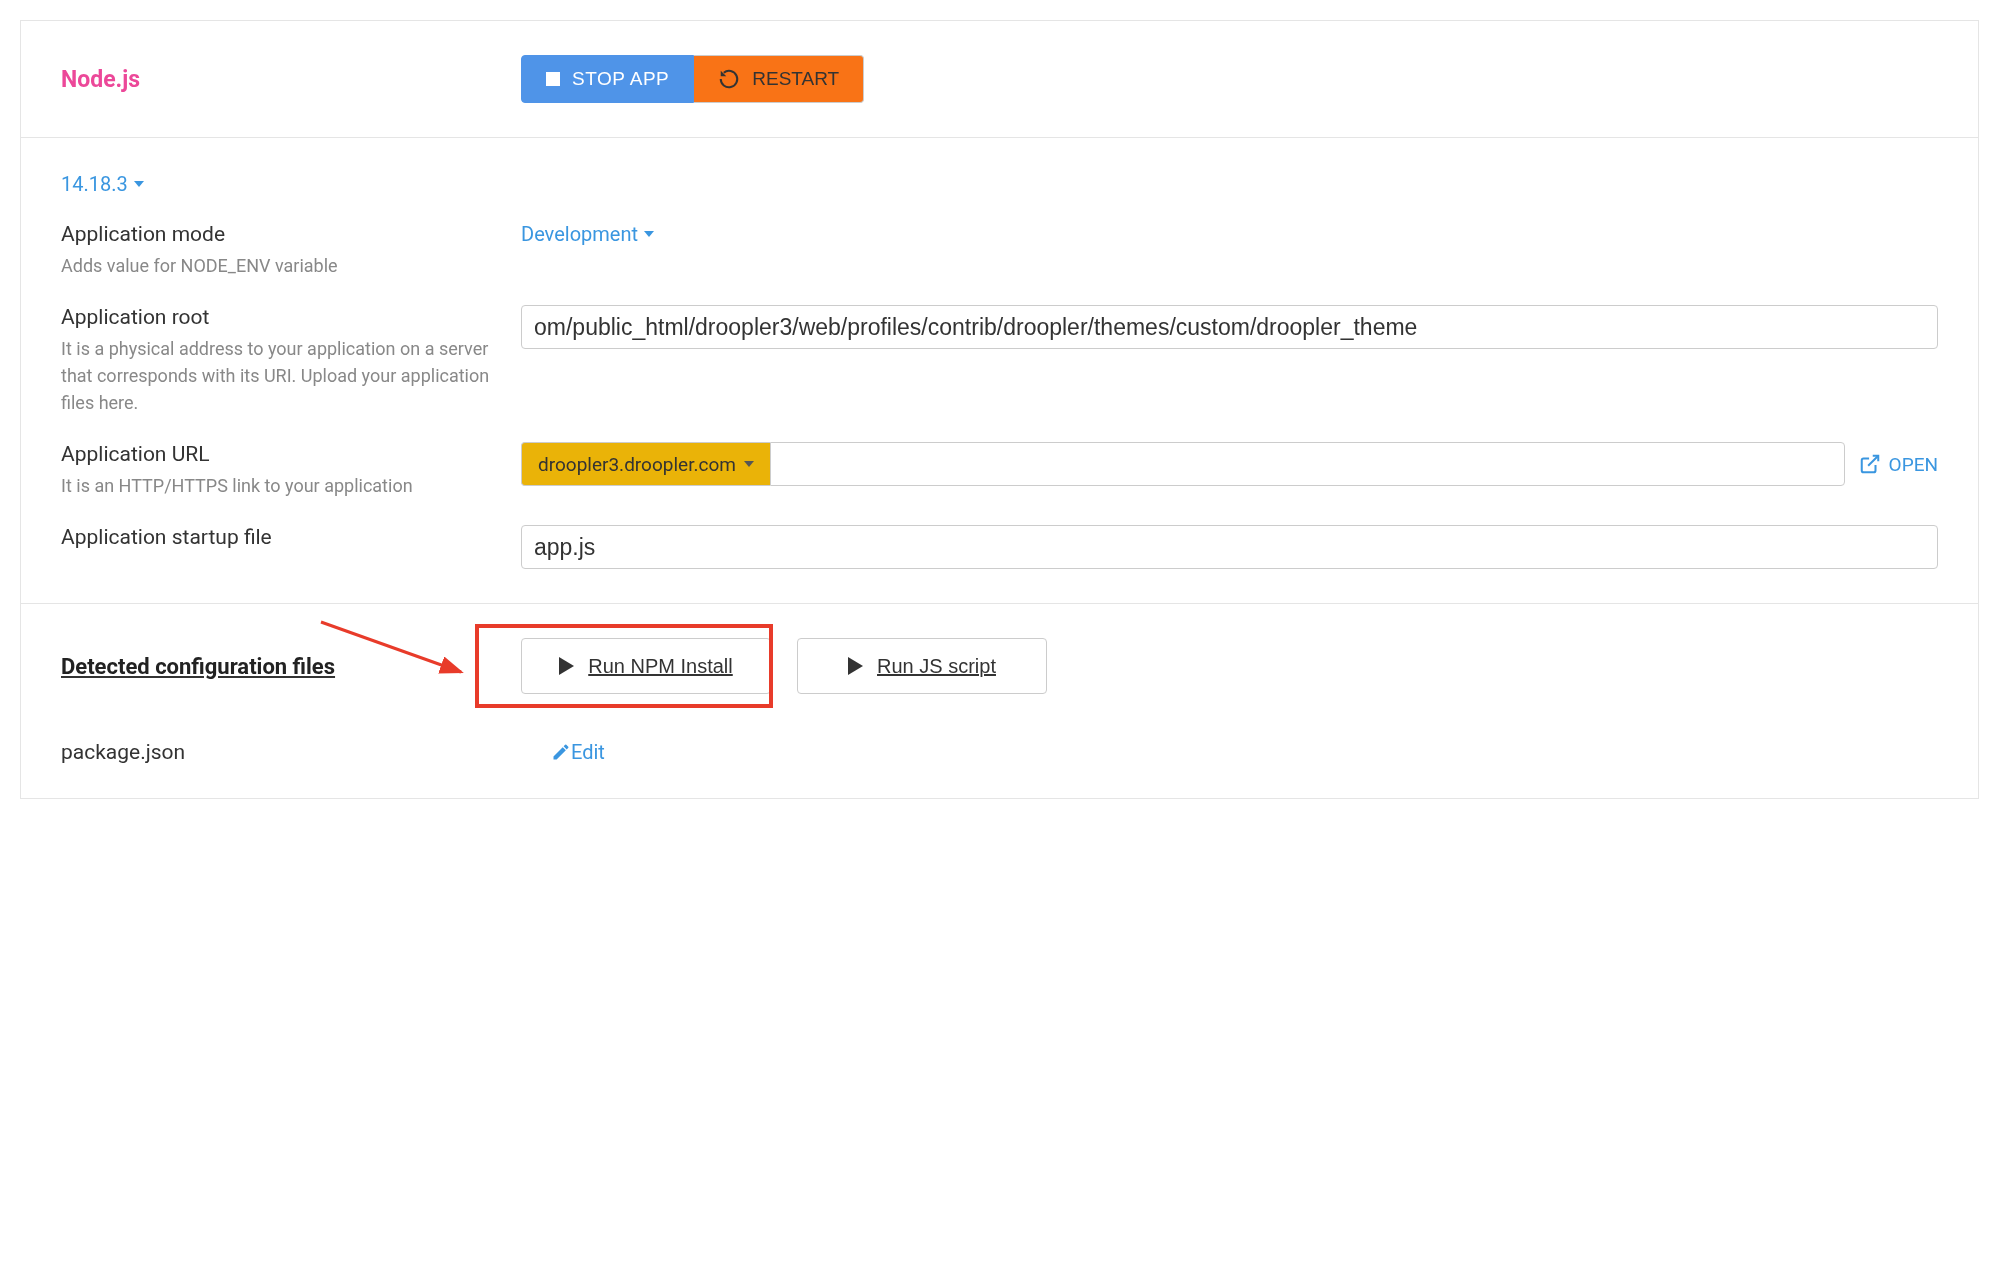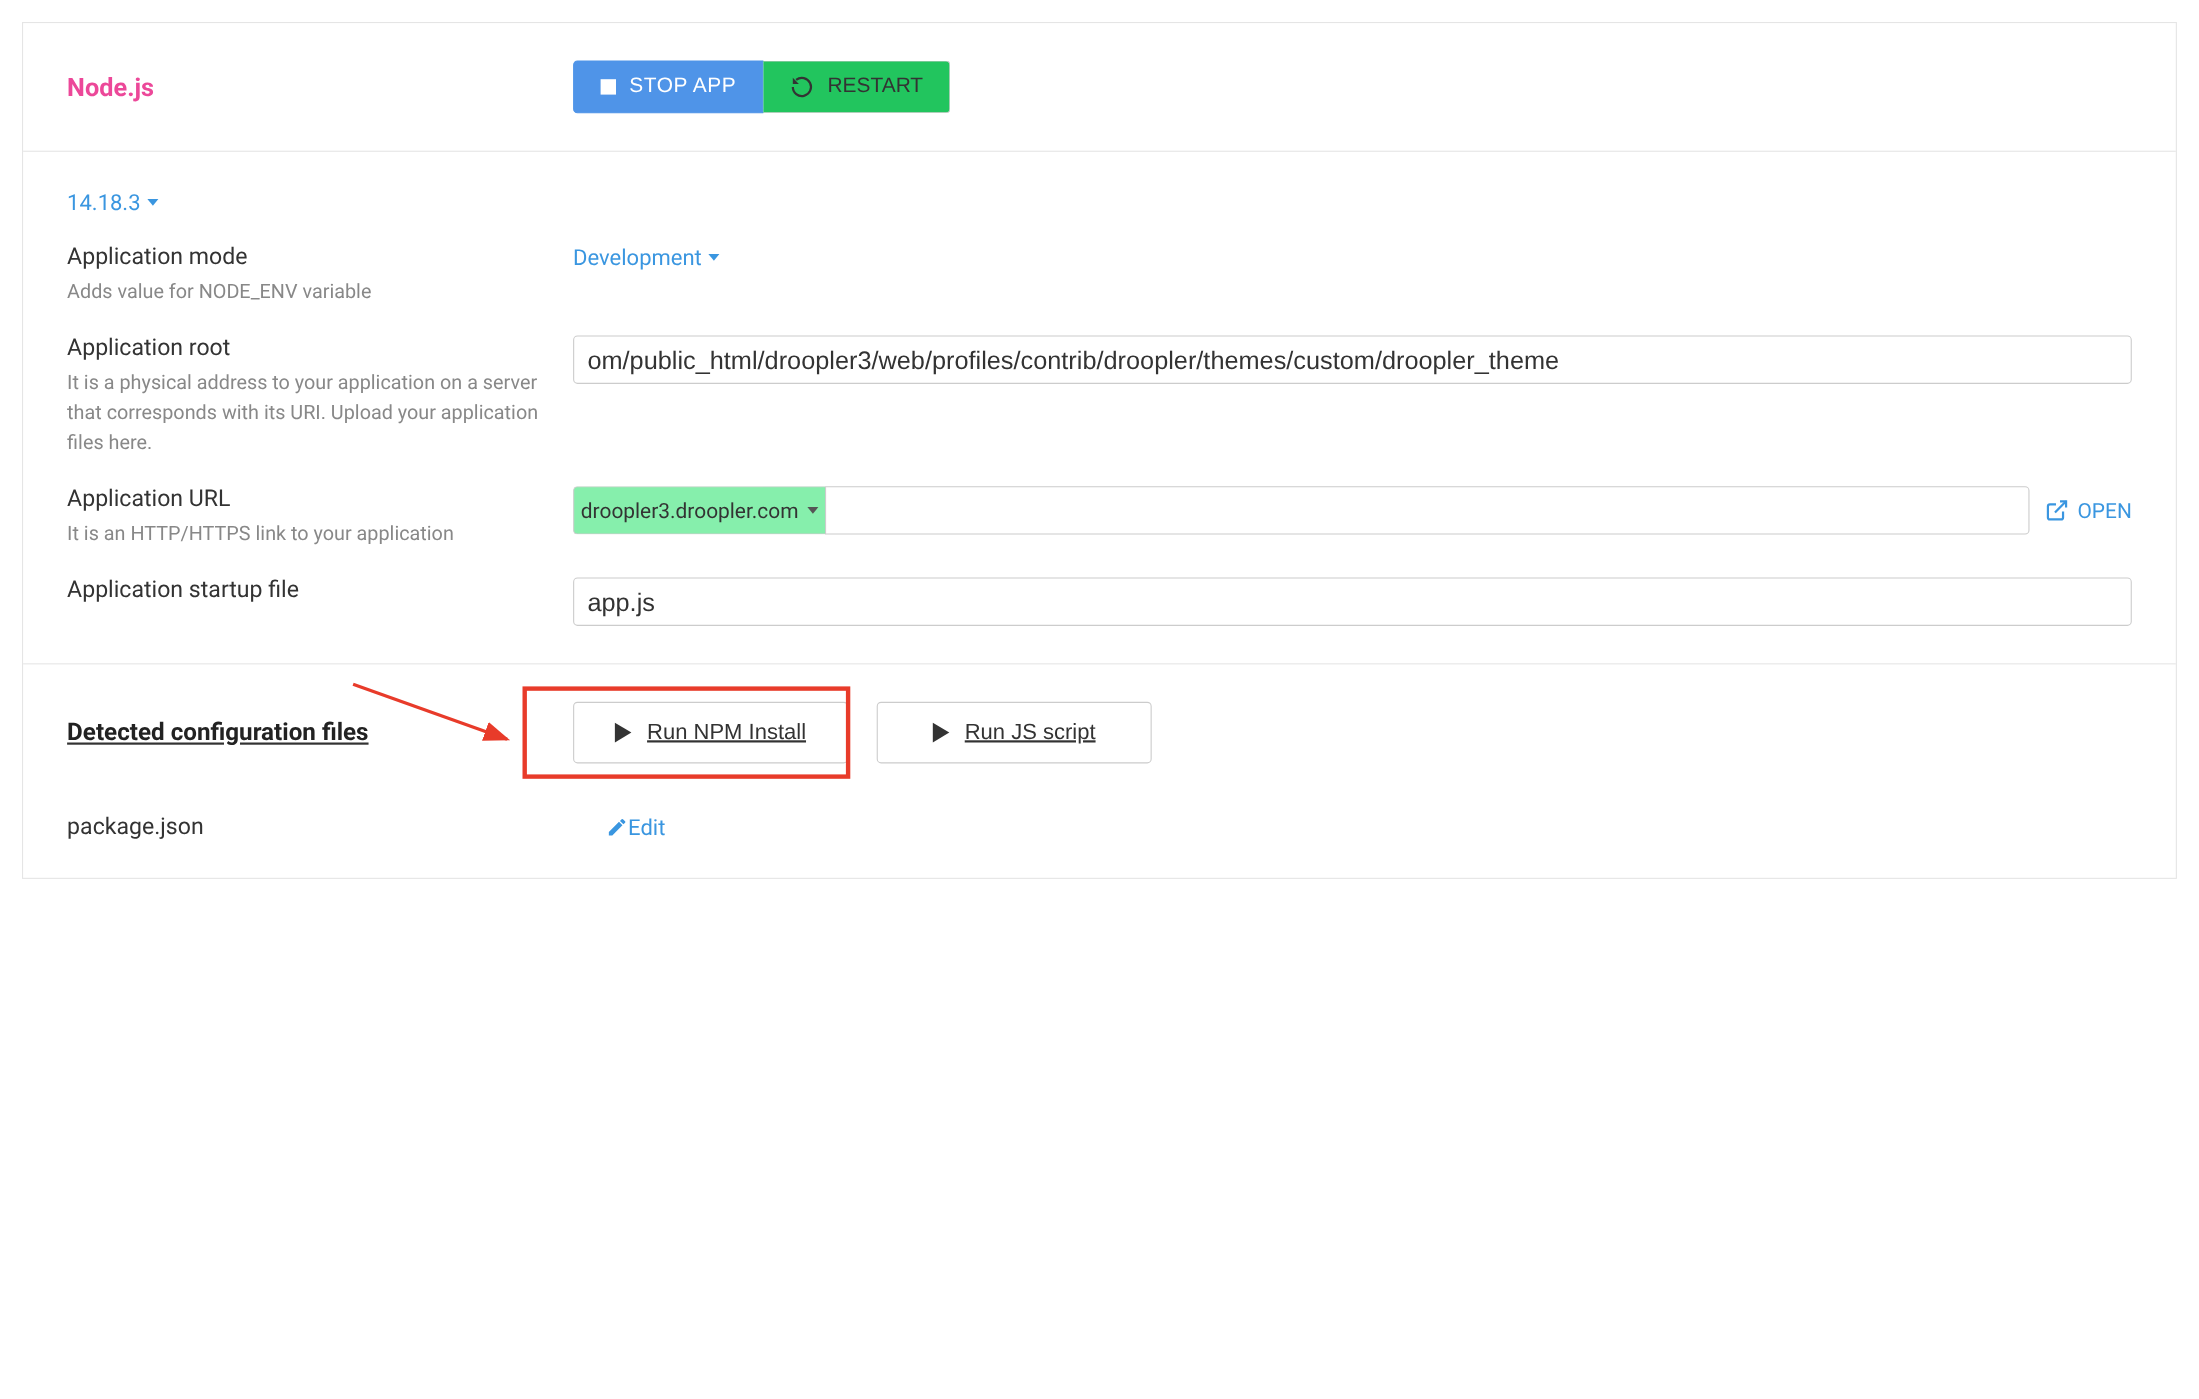--- a/index.html
+++ b/index.html
@@ -30,21 +30,21 @@
   }
   .btn {
     display: inline-flex;
     align-items: center;
     justify-content: center;
     height: 48px;
     padding: 0 24px;
     font-size: 19px;
     border-radius: 4px;
     cursor: pointer;
-    background: #22c55e;
+    background: #f97316;
     border: 1px solid #ccc;
     color: #333;
     gap: 12px;
   }
   .btn-primary {
     background: #4f94e8;
     border-color: #4f94e8;
     color: #fff;
     letter-spacing: 0.5px;
   }
@@ -119,25 +119,25 @@
   }
   .url-row { display: flex; align-items: center; gap: 14px; width: 100%; }
   .input-group {
     display: flex;
     flex: 1;
   }
   .input-addon {
     display: flex;
     align-items: center;
     height: 44px;
-    padding: 0 6px;
+    padding: 0 16px;
     border: 1px solid #ccc;
     border-right: none;
     border-radius: 4px 0 0 4px;
-    background: #86efac;
+    background: #eab308;
     font-size: 19px;
     color: #333;
     gap: 6px;
   }
   .input-group .input-text {
     border-radius: 0 4px 4px 0;
   }
   .open-link {
     color: #3a96e0;
     font-size: 19px;

